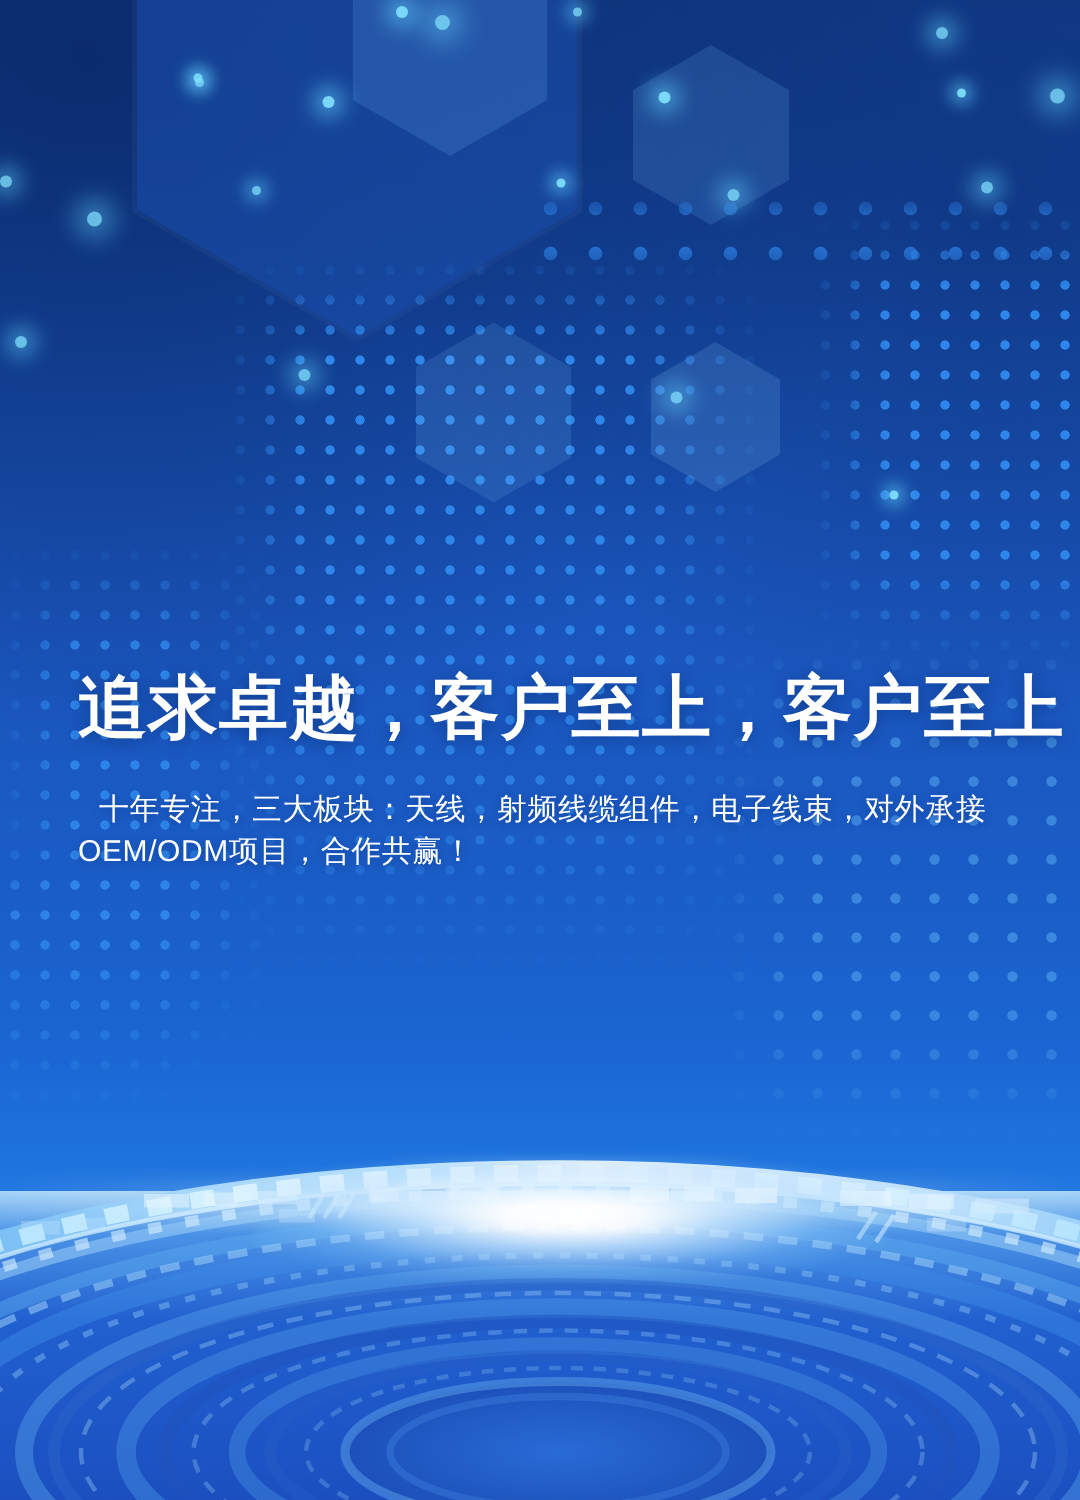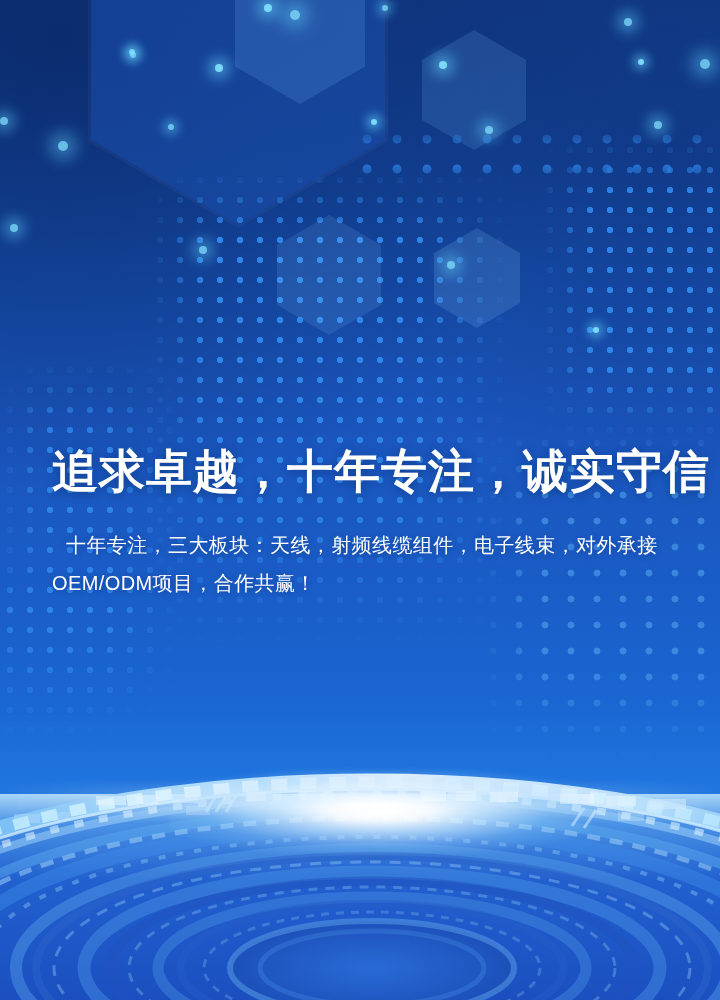--- a/index.html
+++ b/index.html
@@ -194,21 +194,21 @@
     letter-spacing: 1px;
     line-height: 62px;
     text-shadow: 0 2px 10px rgba(6,30,80,0.40);
     white-space: nowrap;
   }
   .subtitle {
     margin: 24px 0 0 0;
     color: #ffffff;
     font-size: 20px;
     font-weight: 400;
-    line-height: 38px;
+    line-height: 28px;
     letter-spacing: 0.4px;
     text-indent: 14px;
     text-shadow: 0 1px 6px rgba(6,30,80,0.35);
   }
 </style>
 </head>
 <body>
 
 <div id="banner">
 
@@ -246,21 +246,21 @@
       <div class="spark" style="left: 168px; top: 124px; width: 6px; height: 6px; background: rgb(127, 224, 255); box-shadow: rgba(100, 210, 255, 0.55) 0px 0px 9.6px 5.1px; opacity: 0.8;"></div>
       <div class="spark" style="left: 485px; top: 126px; width: 8px; height: 8px; background: rgb(127, 224, 255); box-shadow: rgba(100, 210, 255, 0.55) 0px 0px 12.8px 6.8px; opacity: 0.8;"></div>
       <div class="spark" style="left: 638px; top: 59px; width: 6px; height: 6px; background: rgb(127, 224, 255); box-shadow: rgba(100, 210, 255, 0.55) 0px 0px 9.6px 5.1px; opacity: 0.95;"></div>
       <div class="spark" style="left: 10px; top: 224px; width: 8px; height: 8px; background: rgb(127, 224, 255); box-shadow: rgba(100, 210, 255, 0.55) 0px 0px 12.8px 6.8px; opacity: 0.8;"></div>
       <div class="spark" style="left: 199px; top: 246px; width: 8px; height: 8px; background: rgb(127, 224, 255); box-shadow: rgba(100, 210, 255, 0.55) 0px 0px 12.8px 6.8px; opacity: 0.8;"></div>
       <div class="spark" style="left: 593px; top: 327px; width: 6px; height: 6px; background: rgb(127, 224, 255); box-shadow: rgba(100, 210, 255, 0.55) 0px 0px 9.6px 5.1px; opacity: 0.95;"></div>
       <div class="spark" style="left: 447px; top: 261px; width: 8px; height: 8px; background: rgb(127, 224, 255); box-shadow: rgba(100, 210, 255, 0.55) 0px 0px 12.8px 6.8px; opacity: 0.8;"></div>
     </div>
 
   <div class="text-block">
-    <h1 class="headline">追求卓越，十年专注，诚实守信</h1>
+    <h1 class="headline">追求卓越，客户至上，客户至上</h1>
     <p class="subtitle">十年专注，三大板块：天线，射频线缆组件，电子线束，对外承接OEM/ODM项目，合作共赢！</p>
   </div>
 
   <div class="hud-wrap">
     <svg class="hud-svg" width="720" height="258" viewBox="0 0 720 258">
       <defs>
         <linearGradient id="gFloor" x1="0" y1="0" x2="0" y2="1">
           <stop offset="0%" stop-color="#a9d6f8"></stop>
           <stop offset="14%" stop-color="#4a92e6"></stop>
           <stop offset="42%" stop-color="#2160cf"></stop>

